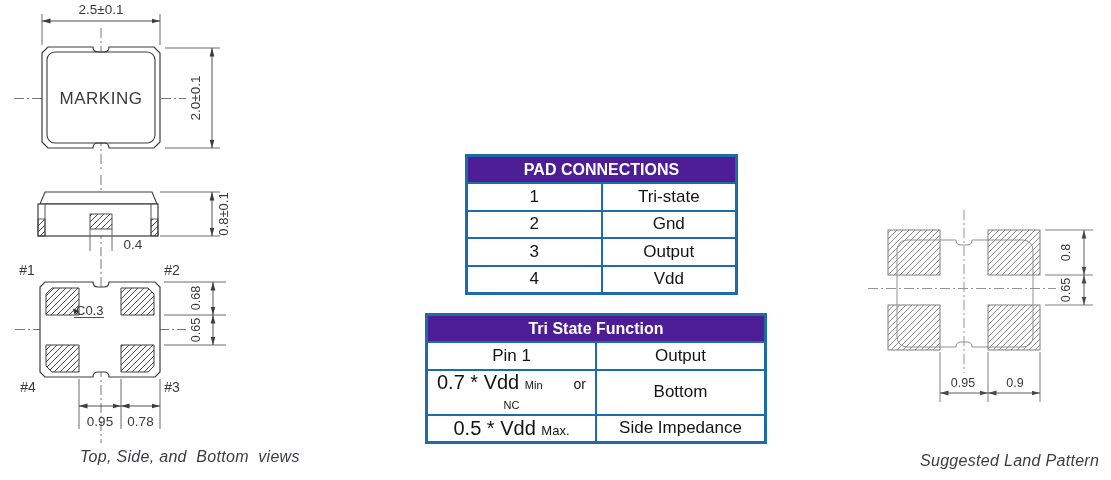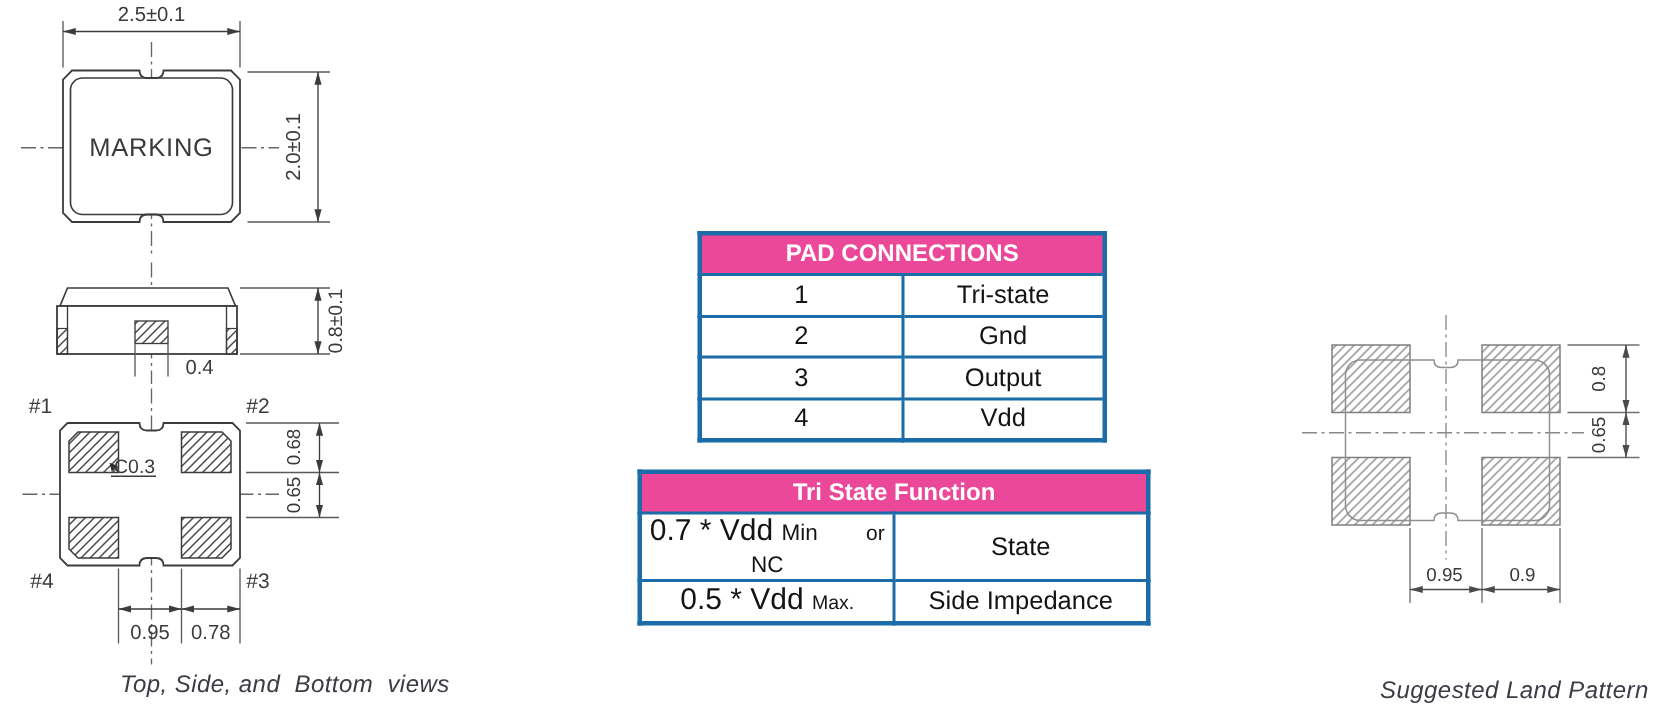--- a/index.html
+++ b/index.html
@@ -3,34 +3,34 @@
 <meta charset="utf-8">
 <style>
   html,body{margin:0;padding:0;background:#ffffff;}
   #stage{position:relative;width:1111px;height:480px;background:#ffffff;overflow:hidden;
          font-family:"Liberation Sans",sans-serif;}
   svg text{font-family:"Liberation Sans",sans-serif;fill:#3a3a3a;}
 
   
   .dtable{position:absolute;border-collapse:collapse;table-layout:fixed;background:#ffffff;
           text-align:center;color:#141414;border:3px solid #1B6CA8;}
-  .dtable th{background:#ec4899;color:#ffffff;font-weight:bold;font-size:16px;
+  .dtable th{background:#4c1d95;color:#ffffff;font-weight:bold;font-size:16px;
              border:2px solid #1B6CA8;padding:0;}
   .dtable td{border:2.5px solid #1B6CA8;padding:0;font-size:17px;background:#fff;}
   #pad-table{left:465px;top:154px;width:273px;}
   #pad-table th{height:25px;}
   #pad-table td{height:25.5px;}
   #pad-table .col-pad{width:80px;}
   #ts-table{left:425px;top:313px;width:342px;}
   #ts-table th{height:25px;margin-left:12px;}
   #ts-table td{height:25.5px;}
   #ts-table .col-pin{width:165px;}
   .t-lg{font-size:13px;}
   .t-md{font-size:14px;margin-left:28px;}
-  .t-sm{font-size:15px;text-align:center;}
+  .t-sm{font-size:11px;text-align:center;}
   .t-base{font-size:20px;}
 
   
   .caption{position:absolute;font-style:italic;font-size:16px;color:#3c3c46;letter-spacing:.3px;white-space:pre;}
   #cap-views{left:80px;top:448px;}
   #cap-land{left:920px;top:452px;}
 </style>
 </head>
 <body>
 
@@ -150,22 +150,26 @@
   </table>
 
   <table id="ts-table" class="dtable">
     <thead>
       <tr>
           <th colspan="2">Tri State Function</th>
         </tr>
     </thead>
     <tbody>
       <tr>
+        <td class="col-pin t-lg">Pin 1</td>
+        <td class="t-lg">Output</td>
+      </tr>
+      <tr>
         <td class="col-pin"><span class="t-base">0.7 * Vdd </span><span class="t-sm">Min </span><span class="t-md">or </span><span class="t-sm">NC</span></td>
-        <td class="t-lg">State</td>
+        <td class="t-lg">Bottom</td>
       </tr>
       <tr>
         <td class="col-pin"><span class="t-base">0.5 * Vdd </span><span class="t-lg">Max.</span></td>
         <td class="t-lg">Side Impedance</td>
       </tr>
     </tbody>
   </table>
 
   <svg style="position:absolute;left:860px;top:195px" width="251" height="240" viewBox="0 0 251 240">
     <defs>

